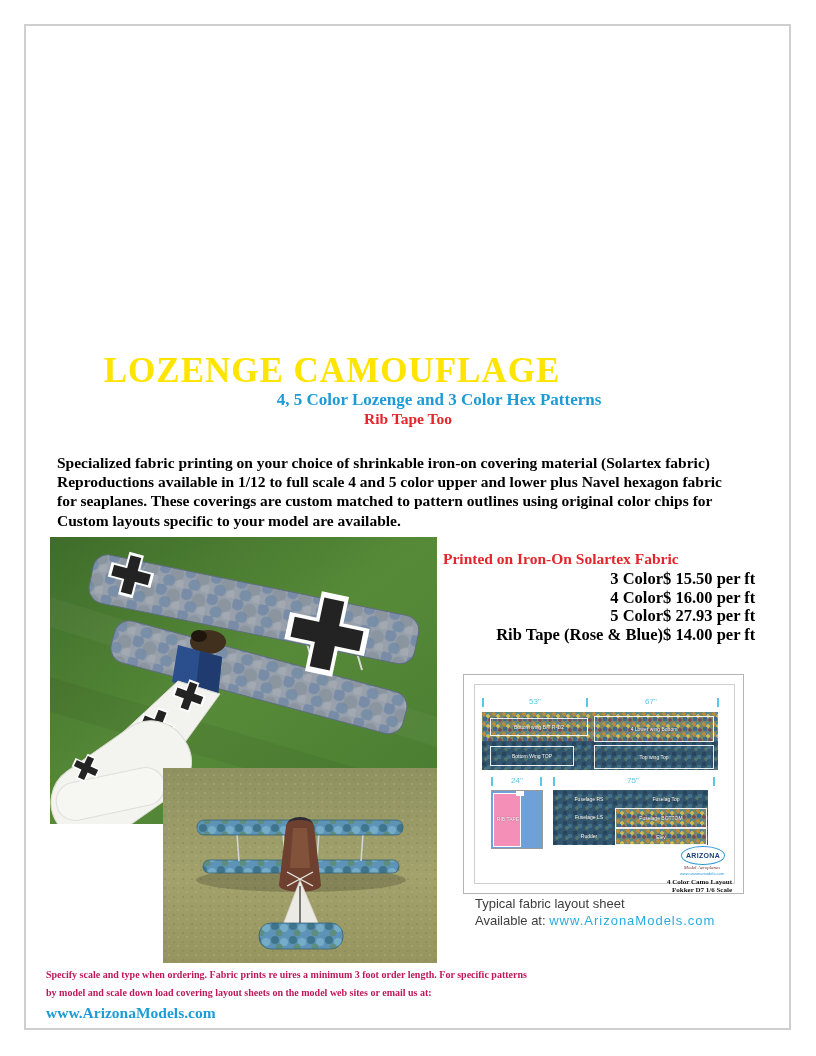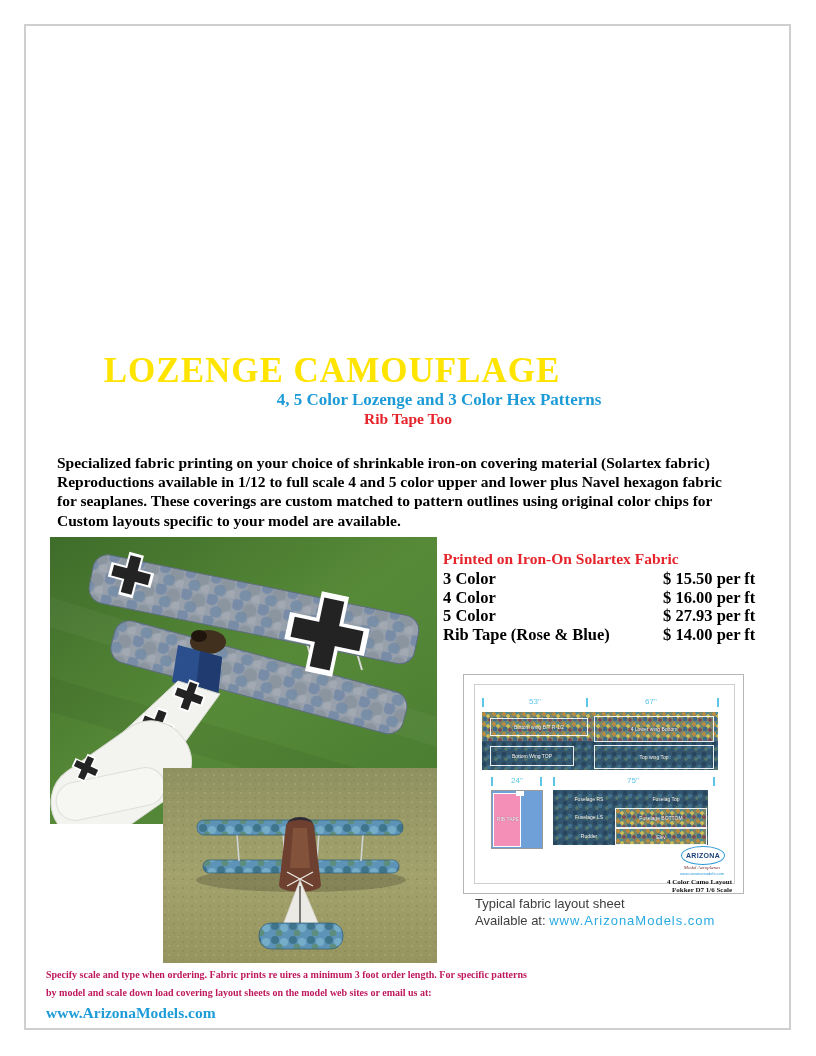--- a/index.html
+++ b/index.html
@@ -12,21 +12,21 @@
   .title{top:351px;left:0;width:664px;text-align:center;font-size:35px;font-weight:bold;
          letter-spacing:1px;color:#FFE400;}
   .subtitle{top:390px;left:0;width:816px;text-align:center;font-size:17px;font-weight:bold;color:#1D9BD7;padding-left:31px;}
   .tagline{top:410px;left:0;width:816px;text-align:center;font-size:15.5px;font-weight:bold;color:#E5242B;}
 
   .intro{top:437px;left:57px;width:712px;font-size:15.5px;font-weight:bold;line-height:19.2px;color:#000;margin-top:16px;}
 
   
   .price-head{top:538px;left:443px;width:322px;text-align:left;font-size:15.5px;font-weight:bold;color:#E5242B;margin-top:12px;}
   .price-table{top:570px;left:443px;width:322px;font-size:16.5px;font-weight:bold;line-height:18.6px;}
-  .price-row{display:flex;justify-content:space-between;}
+  .price-row{display:flex;justify-content:flex-end;}
   .price-row .pv{width:102px;text-align:left;}
 
   
   .photo-main{left:50px;top:537px;width:387px;height:287px;z-index:1;}
   .photo-inset{left:163px;top:768px;width:274px;height:195px;z-index:2;}
   .photo-main svg,.photo-inset svg{display:block;}
 
   
   .sheet{left:463px;top:674px;width:279px;height:218px;border:1px solid #b5b5b5;background:#fff;}
   .sheet-inner{position:absolute;left:10px;top:9px;right:8px;bottom:9px;border:1px solid #cfcfcf;}

